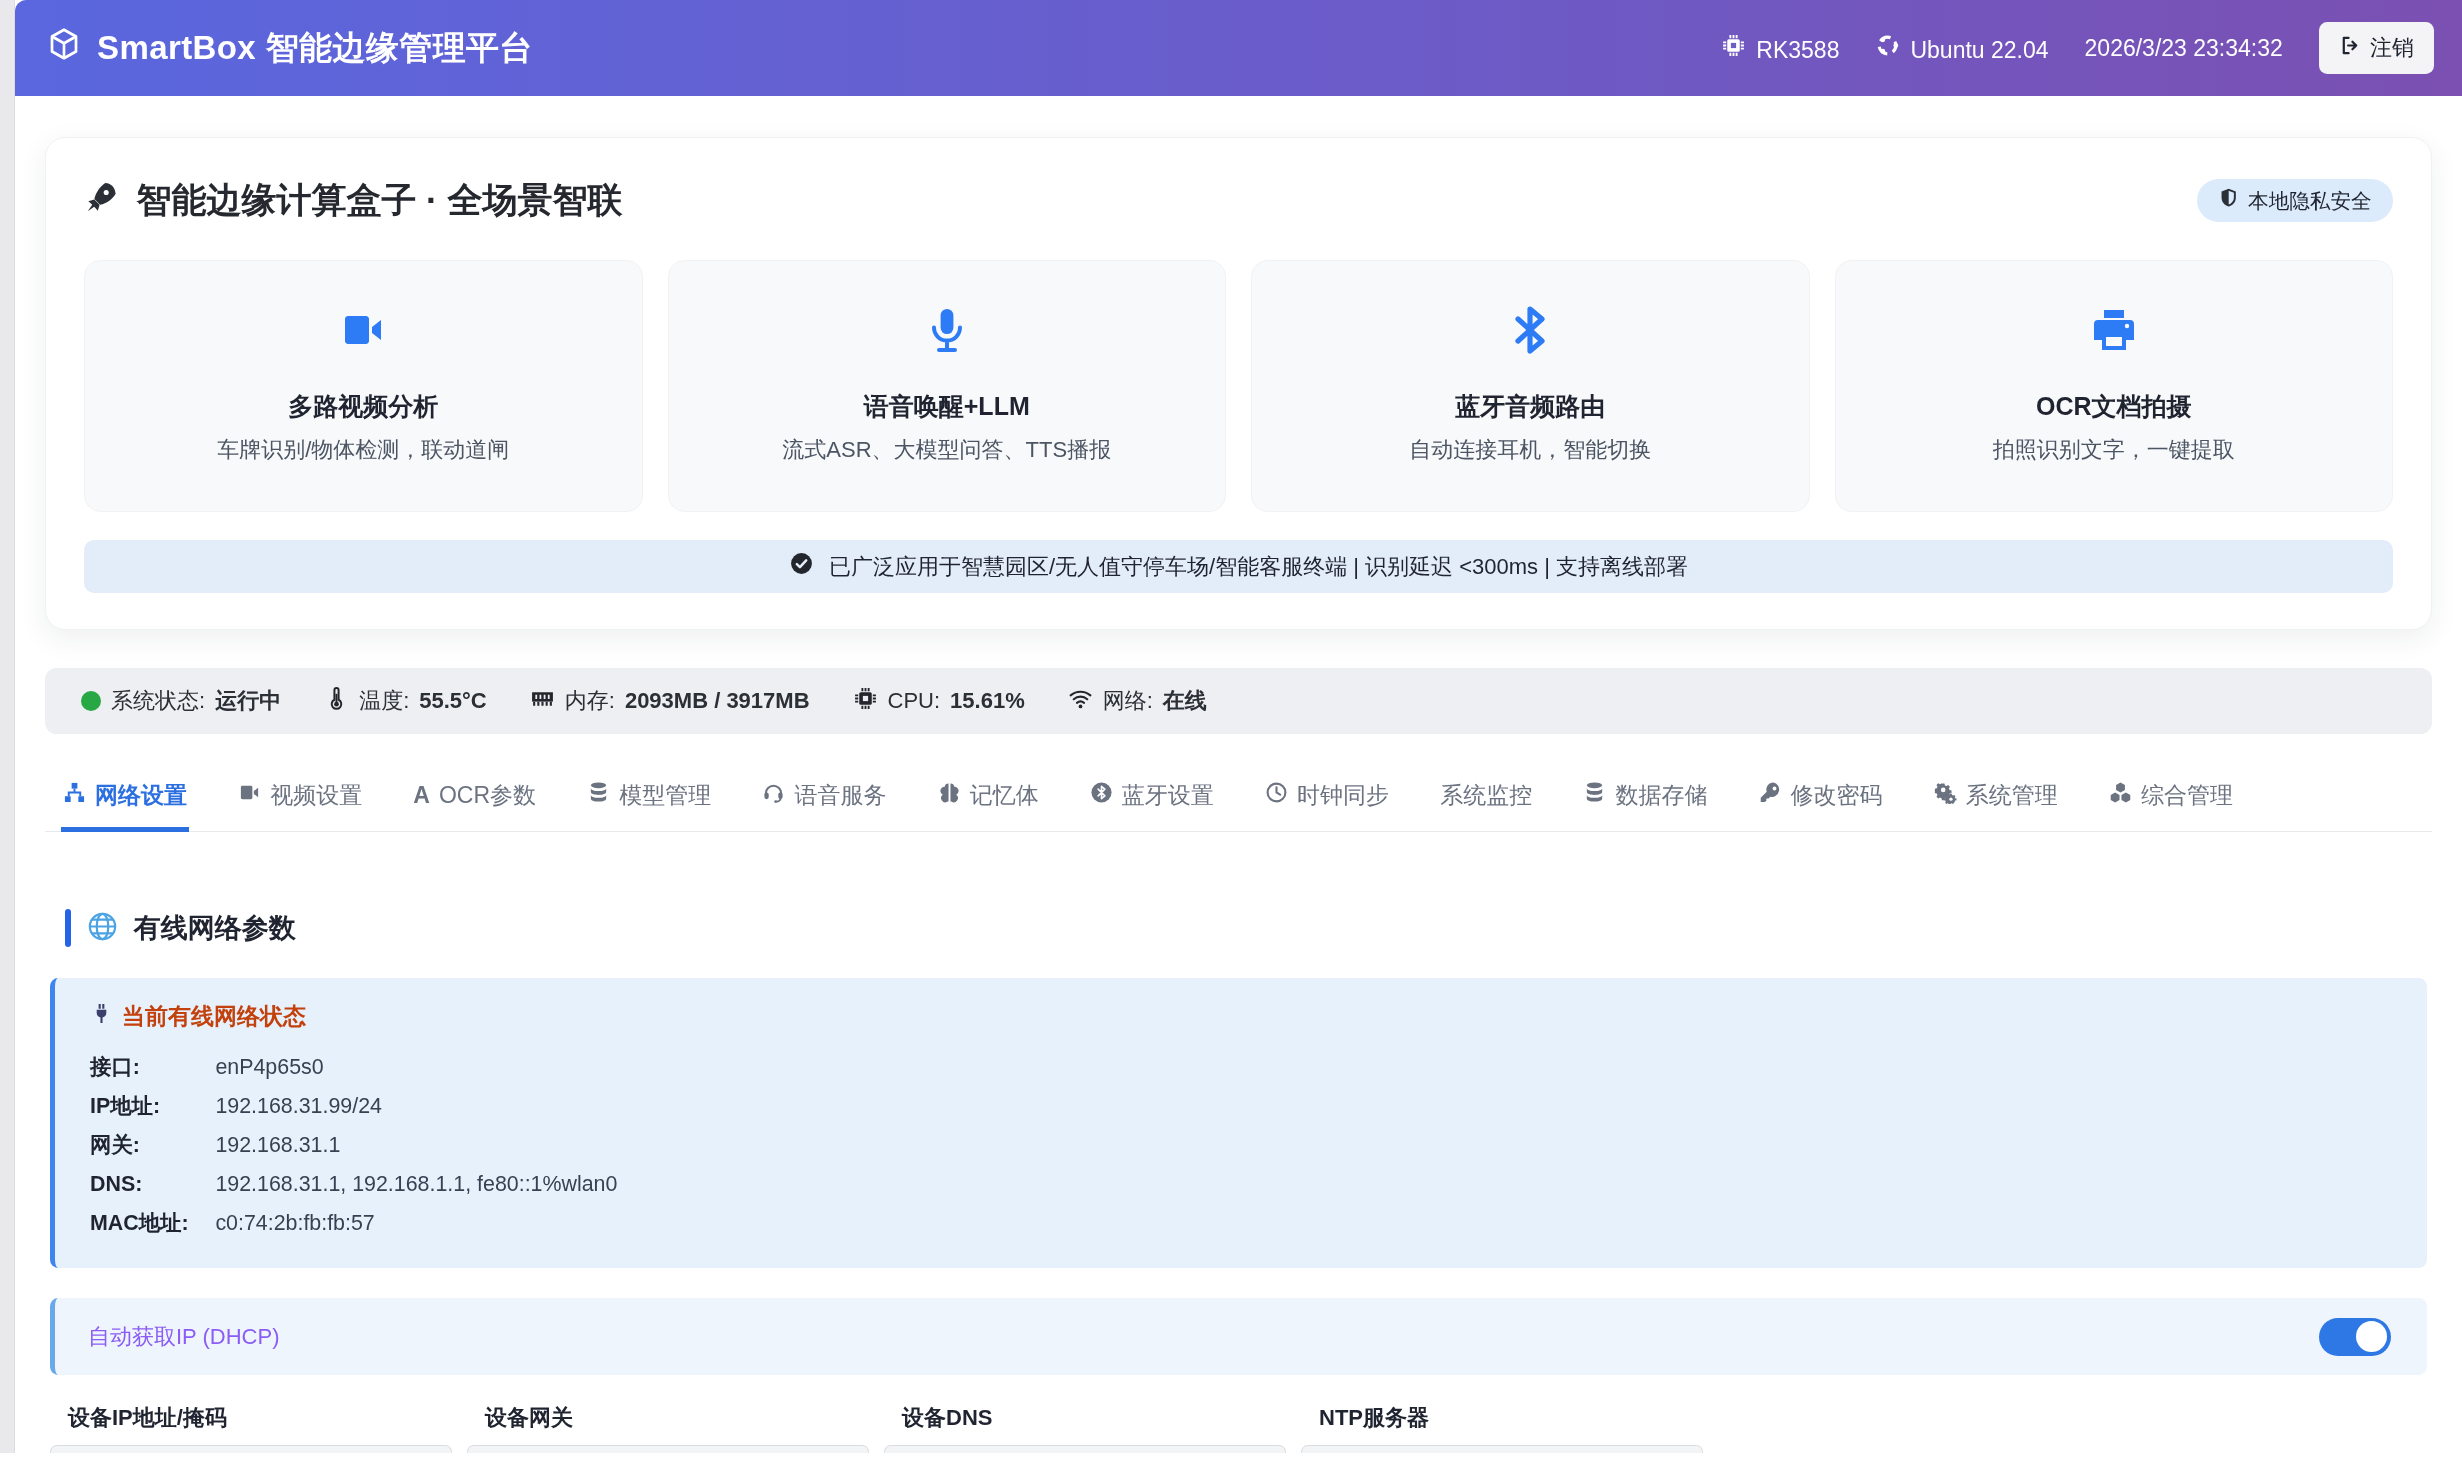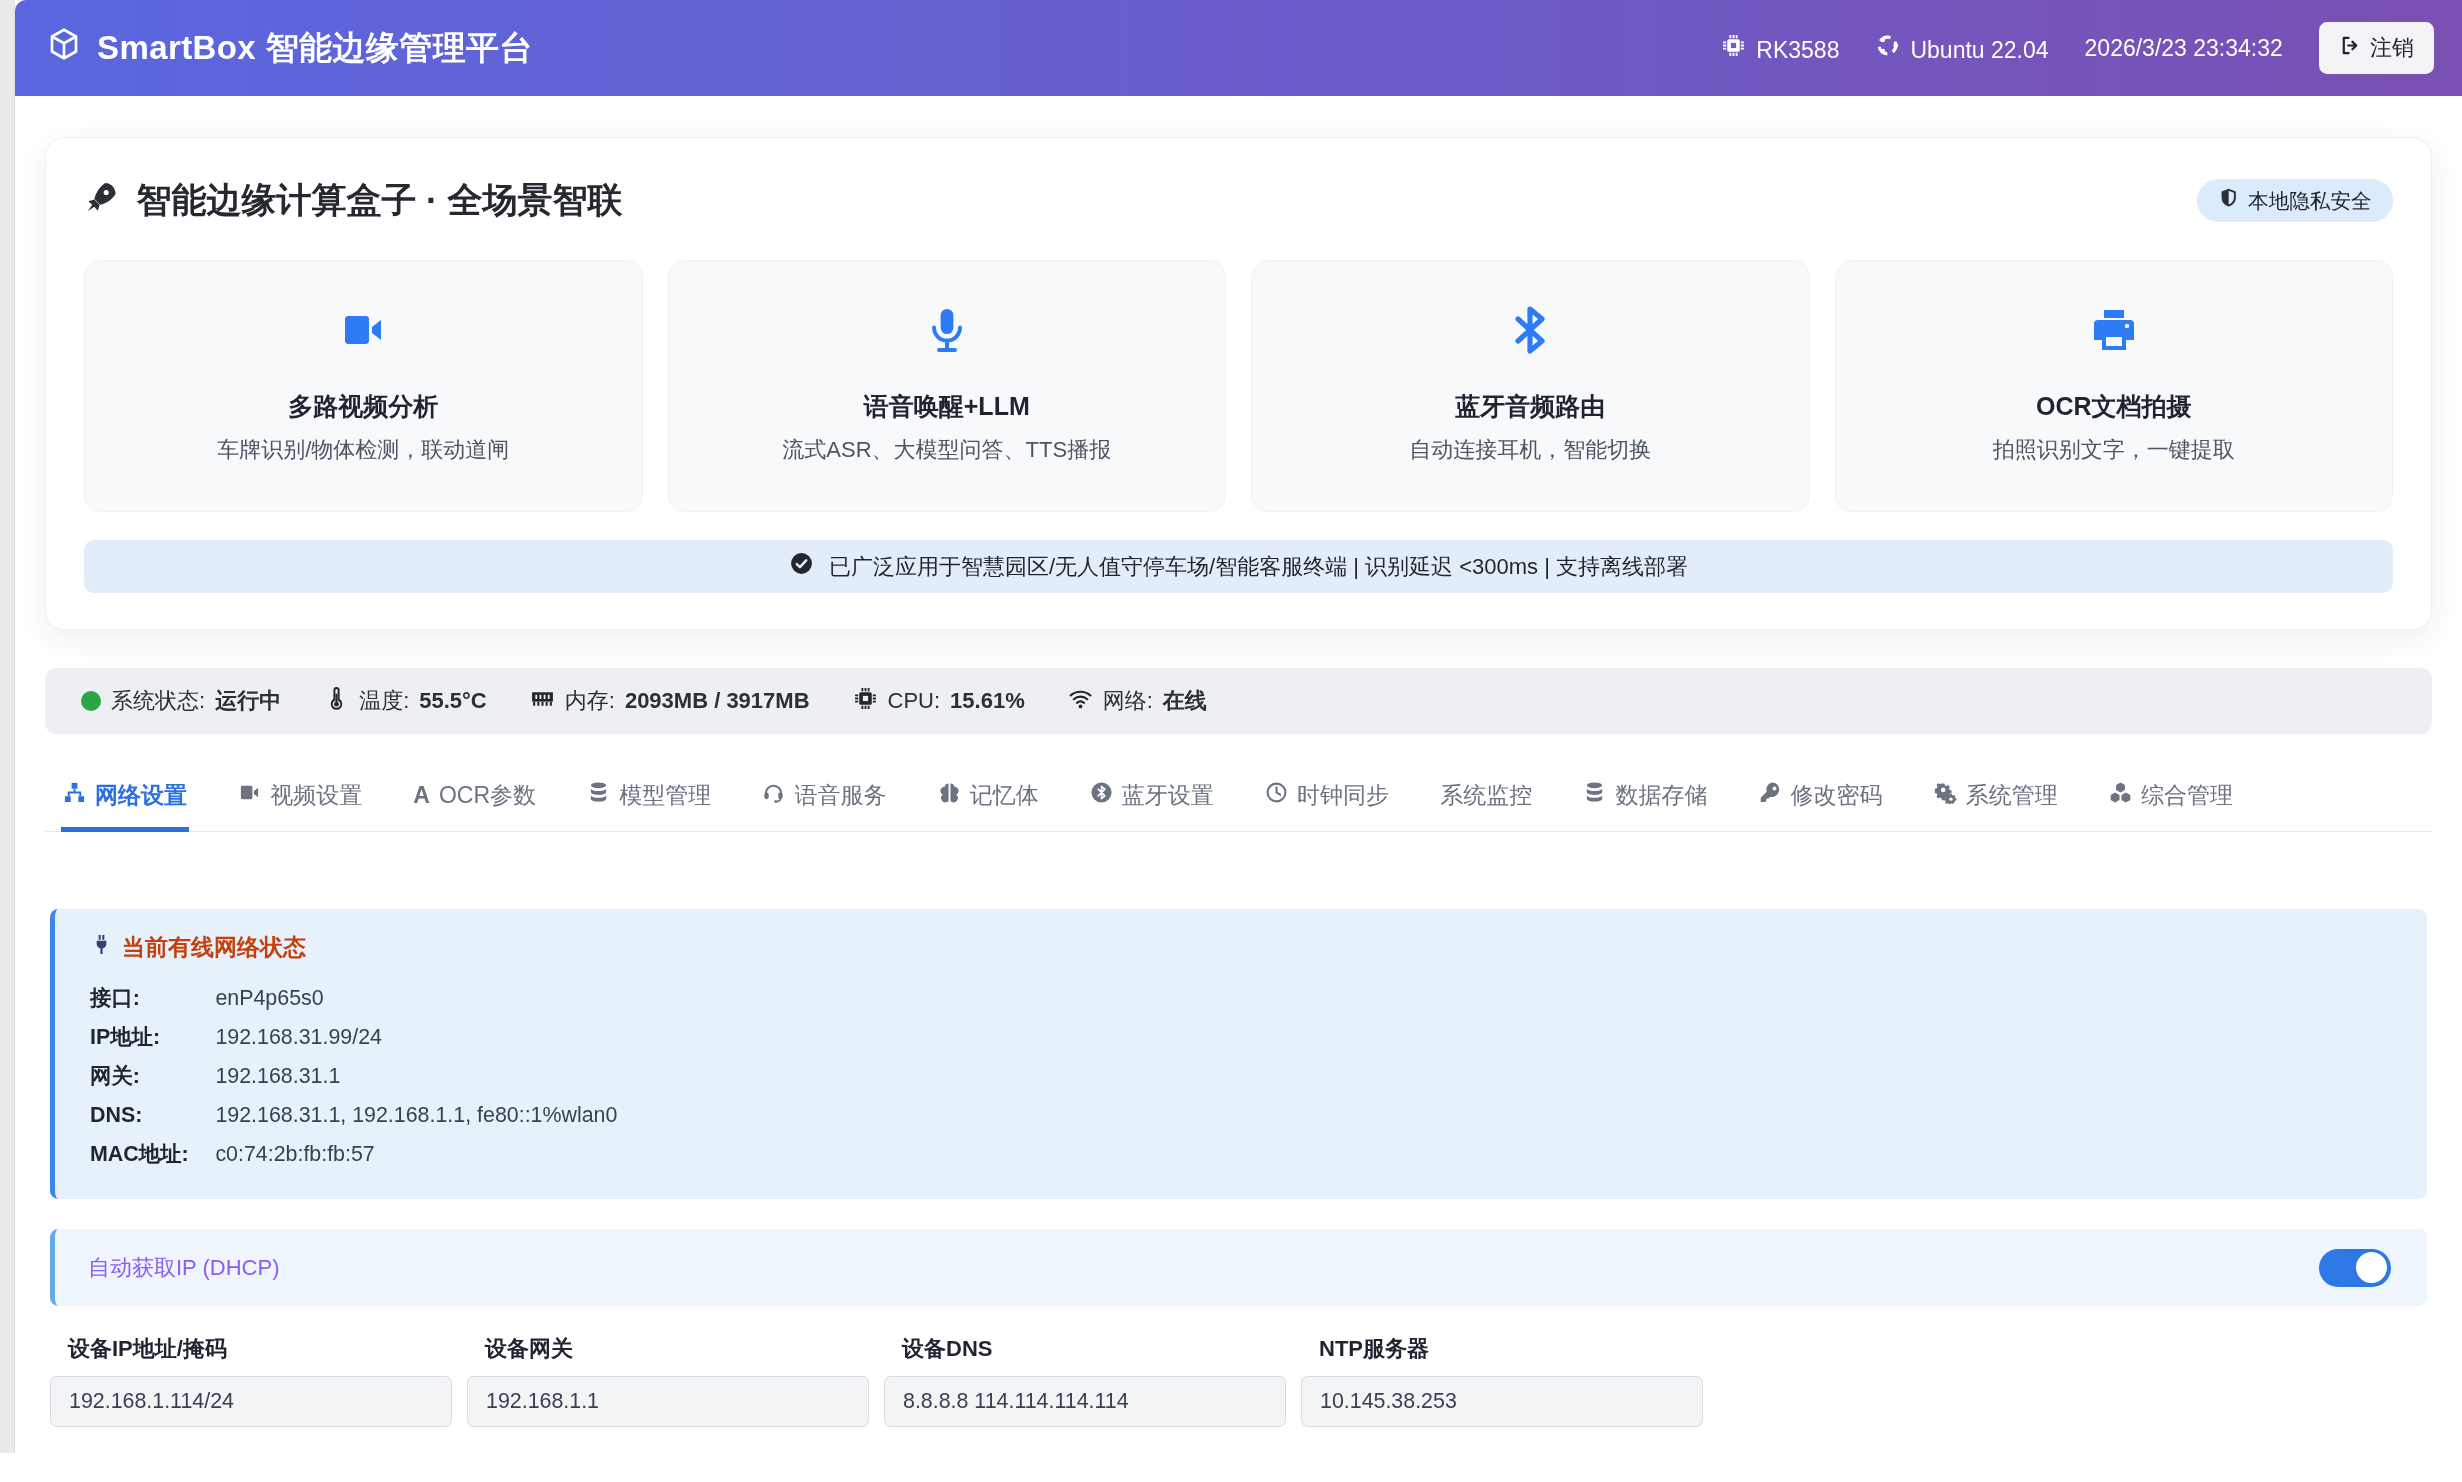--- a/index.html
+++ b/index.html
@@ -357,20 +357,29 @@
         <span><svg viewBox="0 0 24 24" fill="currentColor">
               <path d="M12 1.5l4.6 2.6v5.2L12 11.9 7.4 9.3V4.1z"></path>
               <path d="M6.4 12.1L11 14.7v5.2L6.4 22.5 1.8 19.9v-5.2z"></path>
               <path d="M17.6 12.1l4.6 2.6v5.2l-4.6 2.6-4.6-2.6v-5.2z"></path>
             </svg></span>
         <span>综合管理</span>
       </div>
     </div>
 
     <div class="tab-content">
+      <div class="section-head">
+        <span class="section-bar"></span>
+        <span><svg viewBox="0 0 24 24" fill="none" stroke="currentColor" stroke-width="1.6">
+              <circle cx="12" cy="12" r="9.2"></circle>
+              <ellipse cx="12" cy="12" rx="4.2" ry="9.2"></ellipse>
+              <path d="M2.8 12h18.4M4.3 7h15.4M4.3 17h15.4"></path>
+            </svg></span>
+        <span class="section-title">有线网络参数</span>
+      </div>
 
       <div class="net-panel">
         <div class="net-panel-title">
           <span><svg viewBox="0 0 24 24" fill="currentColor">
                 <path d="M9 2v5h2.2V2zm3.8 0v5H15V2zM7 8h10v3.2a5 5 0 0 1-3.9 4.9V22h-2.2v-5.9A5 5 0 0 1 7 11.2z"></path>
               </svg></span>
           <span>当前有线网络状态</span>
         </div>
         <div class="net-row">
           <span class="nlabel">接口:</span>

